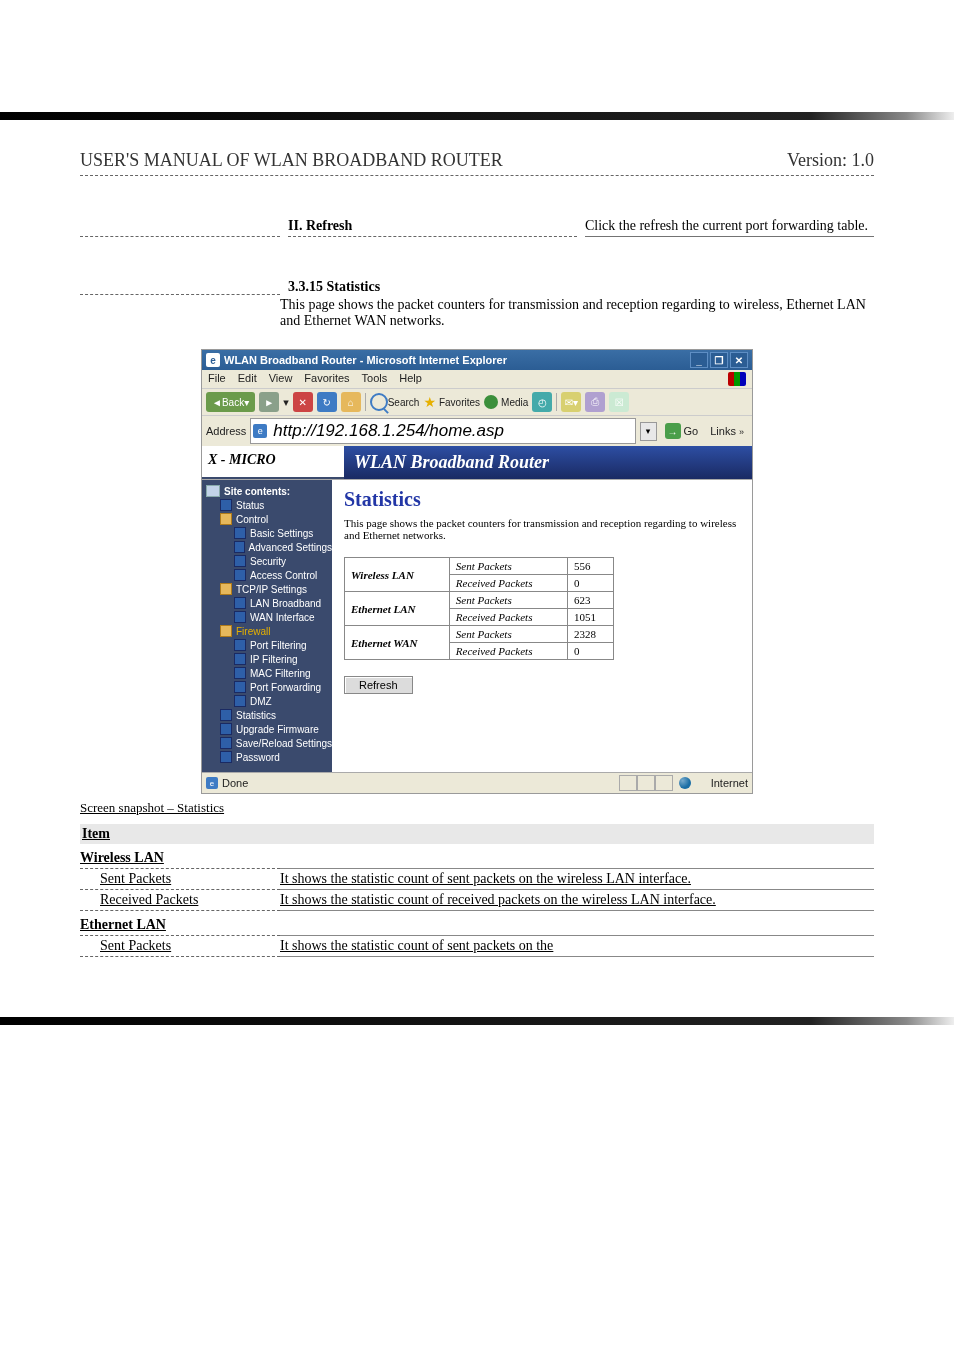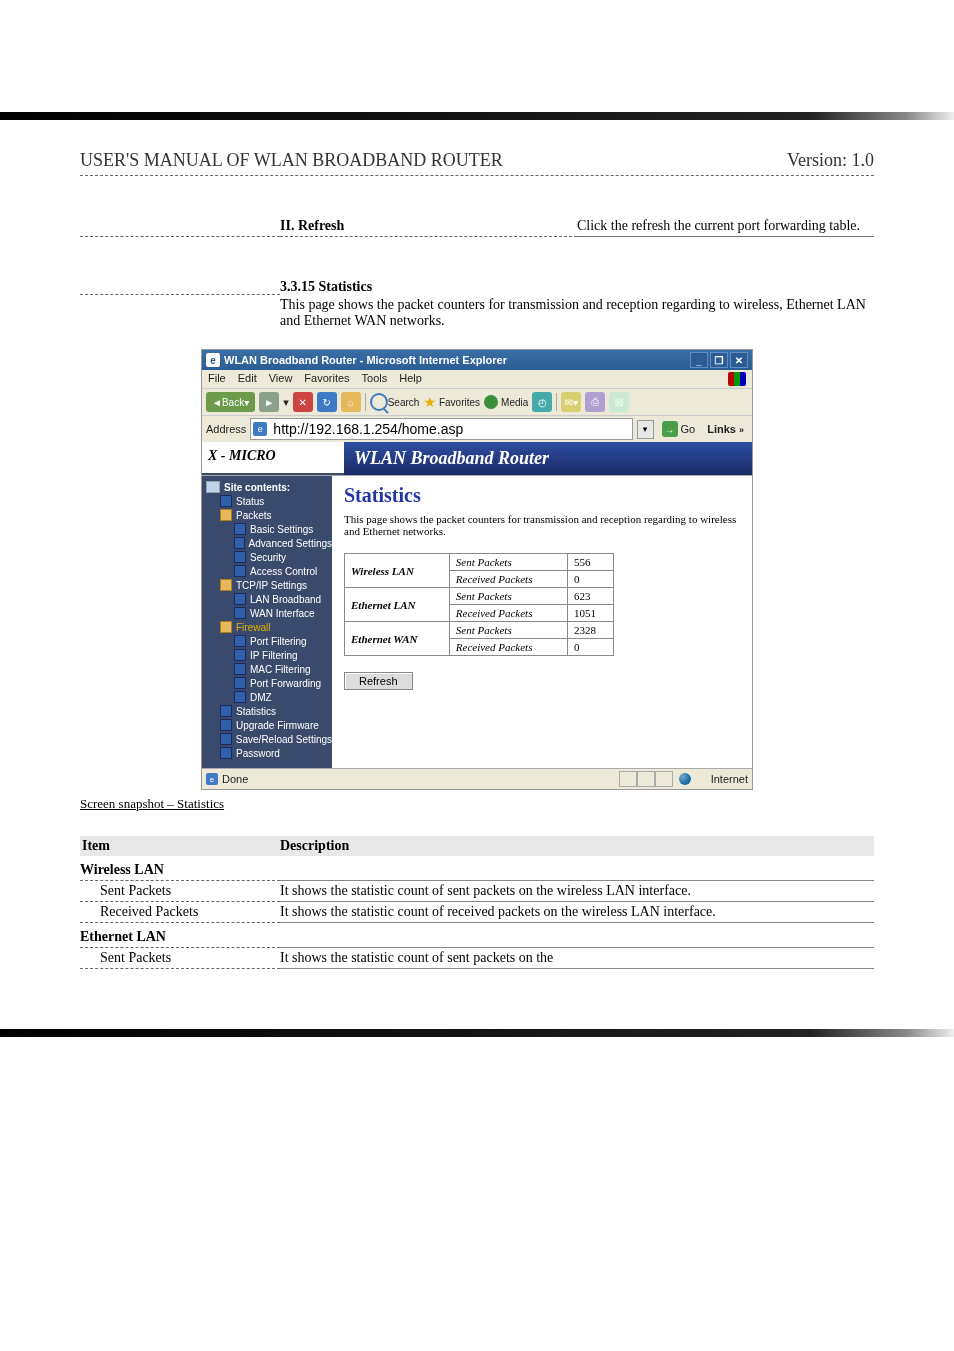--- a/index.html
+++ b/index.html
@@ -20,21 +20,21 @@
     border-top: 1px dashed #666;
     margin-top: 4px;
   }
   .ver-line { margin-top: 30px; font-size: 18px; color: #333; }
   .section-title { margin-top: 20px; font-size: 14px; }
 
   
   .row3 {
     display: grid;
     grid-template-columns: 200px 1fr 1fr;
-    gap: 0;
+    gap: 8px;
     min-height: 18px;
     align-items: end;
   }
   .row3 .c1, .row3 .c2 { border-bottom: 1px dashed #666; padding: 2px 0; }
   .row3 .c2 { font-weight: bold; }
   .row3 .c3 { border-bottom: 1px solid #737373; padding: 2px 0; }
 
   
   .ss-wrap {
     margin: 20px auto 0 auto;
@@ -78,25 +78,25 @@
   .tb-media{ color:#222;background:transparent;gap:3px;} .tb-media .dot{width:14px;height:14px;border-radius:50%;background:#3b8f3b;display:inline-block;}
   .tb-hist{ background:#4aa; }
   .tb-mail{ background:#d8d070; }
   .tb-print{ background:#b0a0d0; }
   .tb-go{ background:#cbead3; }
 
   .ss-addrbar { display:flex; align-items:center; gap:4px; padding:2px 4px; background:#ece9d8; border-top:1px solid #ccc;}
   .ss-addrbar .addr-label{ color:#222; }
   .ss-addrbar .addr-box { flex:1; background:#fff; border:1px solid #999; padding:1px 2px; display:flex; align-items:center; gap:4px;}
   .addr-ico{ width:14px;height:14px;background:#3e7bc4;color:#fff;display:inline-flex;align-items:center;justify-content:center;font-size:9px;border-radius:2px;}
-  .addr-input{ border:0;outline:0;font-size:14px;flex:1;background:transparent;}
+  .addr-input{ border:0;outline:0;font-size:17px;flex:1;background:transparent;font-style:italic;}
   .addr-dd{ width:15px;height:17px;background:#e8e8e8;border:1px solid #999;display:inline-flex;align-items:center;justify-content:center;font-size:9px;}
   .go-btn{ display:flex;align-items:center;gap:3px;color:#222;padding:0 4px;}
   .go-arrow{ width:16px;height:16px;border-radius:3px;background:#4a9e4a;color:#fff;display:inline-flex;align-items:center;justify-content:center;font-size:10px;}
-  .links-lbl{ color:#222; padding:0 4px;font-weight:bold;} .chev{font-size:9px;}
+  .links-lbl{ color:#222; padding:0 4px;} .chev{font-size:9px;}
 
   .ss-content { display:flex; background:#fff; border-top:1px solid #aaa;}
   .ss-nav { width:130px; background:#3a4a6d; color:#fff; font-size:10px; padding:0 0 8px 0;}
   .brand-bar { background:#fff; color:#000; font-weight:bold; font-style:italic; font-size:14px; padding:6px 6px; border-bottom:2px solid #3a4a6d; font-family:"Times New Roman",serif;}
   .brand-title { background:linear-gradient(#2d4ea3,#1a2a63); color:#fff; font-style:italic; font-weight:bold; font-family:"Times New Roman",serif; font-size:18px; width:100%; padding:6px 10px;}
   .brand-row{ display:flex;}
   .nav-list{ list-style:none; margin:4px 0 0 4px; padding:0;}
   .nav-list li{ padding:1px 0 1px 4px; display:flex; align-items:center; gap:4px; white-space:nowrap;}
   .nav-list li.root{ font-weight:bold; padding-left:0;}
   .nav-list .ico{ width:10px;height:10px;display:inline-block;background:#2e5fa8;border:1px solid #1a2a63;}
@@ -117,21 +117,21 @@
   .rfrsh-btn{ margin-top:16px; padding:2px 14px; font-family:Tahoma,sans-serif; font-size:11px; background:#dcdcdc; border:1px solid #888; box-shadow:inset 1px 1px #fff;}
 
   .ss-status{ display:flex; justify-content:space-between; align-items:center; padding:2px 4px; border-top:1px solid #aaa; background:#ece9d8; font-size:11px; color:#222;}
   .ss-status .zone{ display:flex;align-items:center;gap:20px;}
   .ss-status .zone .globe{ width:12px;height:12px;border-radius:50%;background:radial-gradient(circle at 30% 30%,#7ac 0%,#1a6ea5 60%);}
   .ss-status .boxes{ display:flex;gap:0;} .ss-status .boxes span{ width:16px;height:14px;border:1px solid #aaa;}
 
   .figcaption{ margin-top:6px; text-decoration:underline; font-size:13px; }
 
   
-  .fields-block { margin-top: 24px; }
+  .fields-block { margin-top: 8px; text-decoration: underline; }
   .shade-row {
     background: #e8e8e8;
     display: grid;
     grid-template-columns: 200px 1fr;
     padding: 2px 0;
     font-weight: bold;
   }
   .shade-row .c1 { padding-left: 2px; }
   .field-row {
     display: grid;
@@ -252,21 +252,21 @@
           <li class="root">
               <span class="ico root-i"></span>
               <span>Site contents:</span>
             </li>
           <li class="lev2">
               <span class="ico"></span>
               <a>Status</a>
             </li>
           <li class="lev2">
               <span class="ico folder"></span>
-              <a>Packets</a>
+              <a>Control</a>
             </li>
           <li class="lev3">
               <span class="ico"></span>
               <a>Basic Settings</a>
             </li>
           <li class="lev3">
               <span class="ico"></span>
               <a>Advanced Settings</a>
             </li>
           <li class="lev3">
@@ -389,21 +389,20 @@
           </span>
       </span>
     </div>
   </div>
 
   <div class="figcaption">Screen snapshot – Statistics</div>
 
   <div class="fields-block">
     <div class="shade-row">
       <div class="c1">Item</div>
-      <div>Description</div>
     </div>
 
     <div class="field-row" style="margin-top:4px;">
       <div class="cA">Wireless LAN</div>
       <div class="cB"></div>
     </div>
     <div class="field-row">
       <div class="cA2" style="padding-left:20px;">Sent Packets</div>
       <div class="cB">It shows the statistic count of sent packets on the wireless LAN interface.</div>
     </div>

